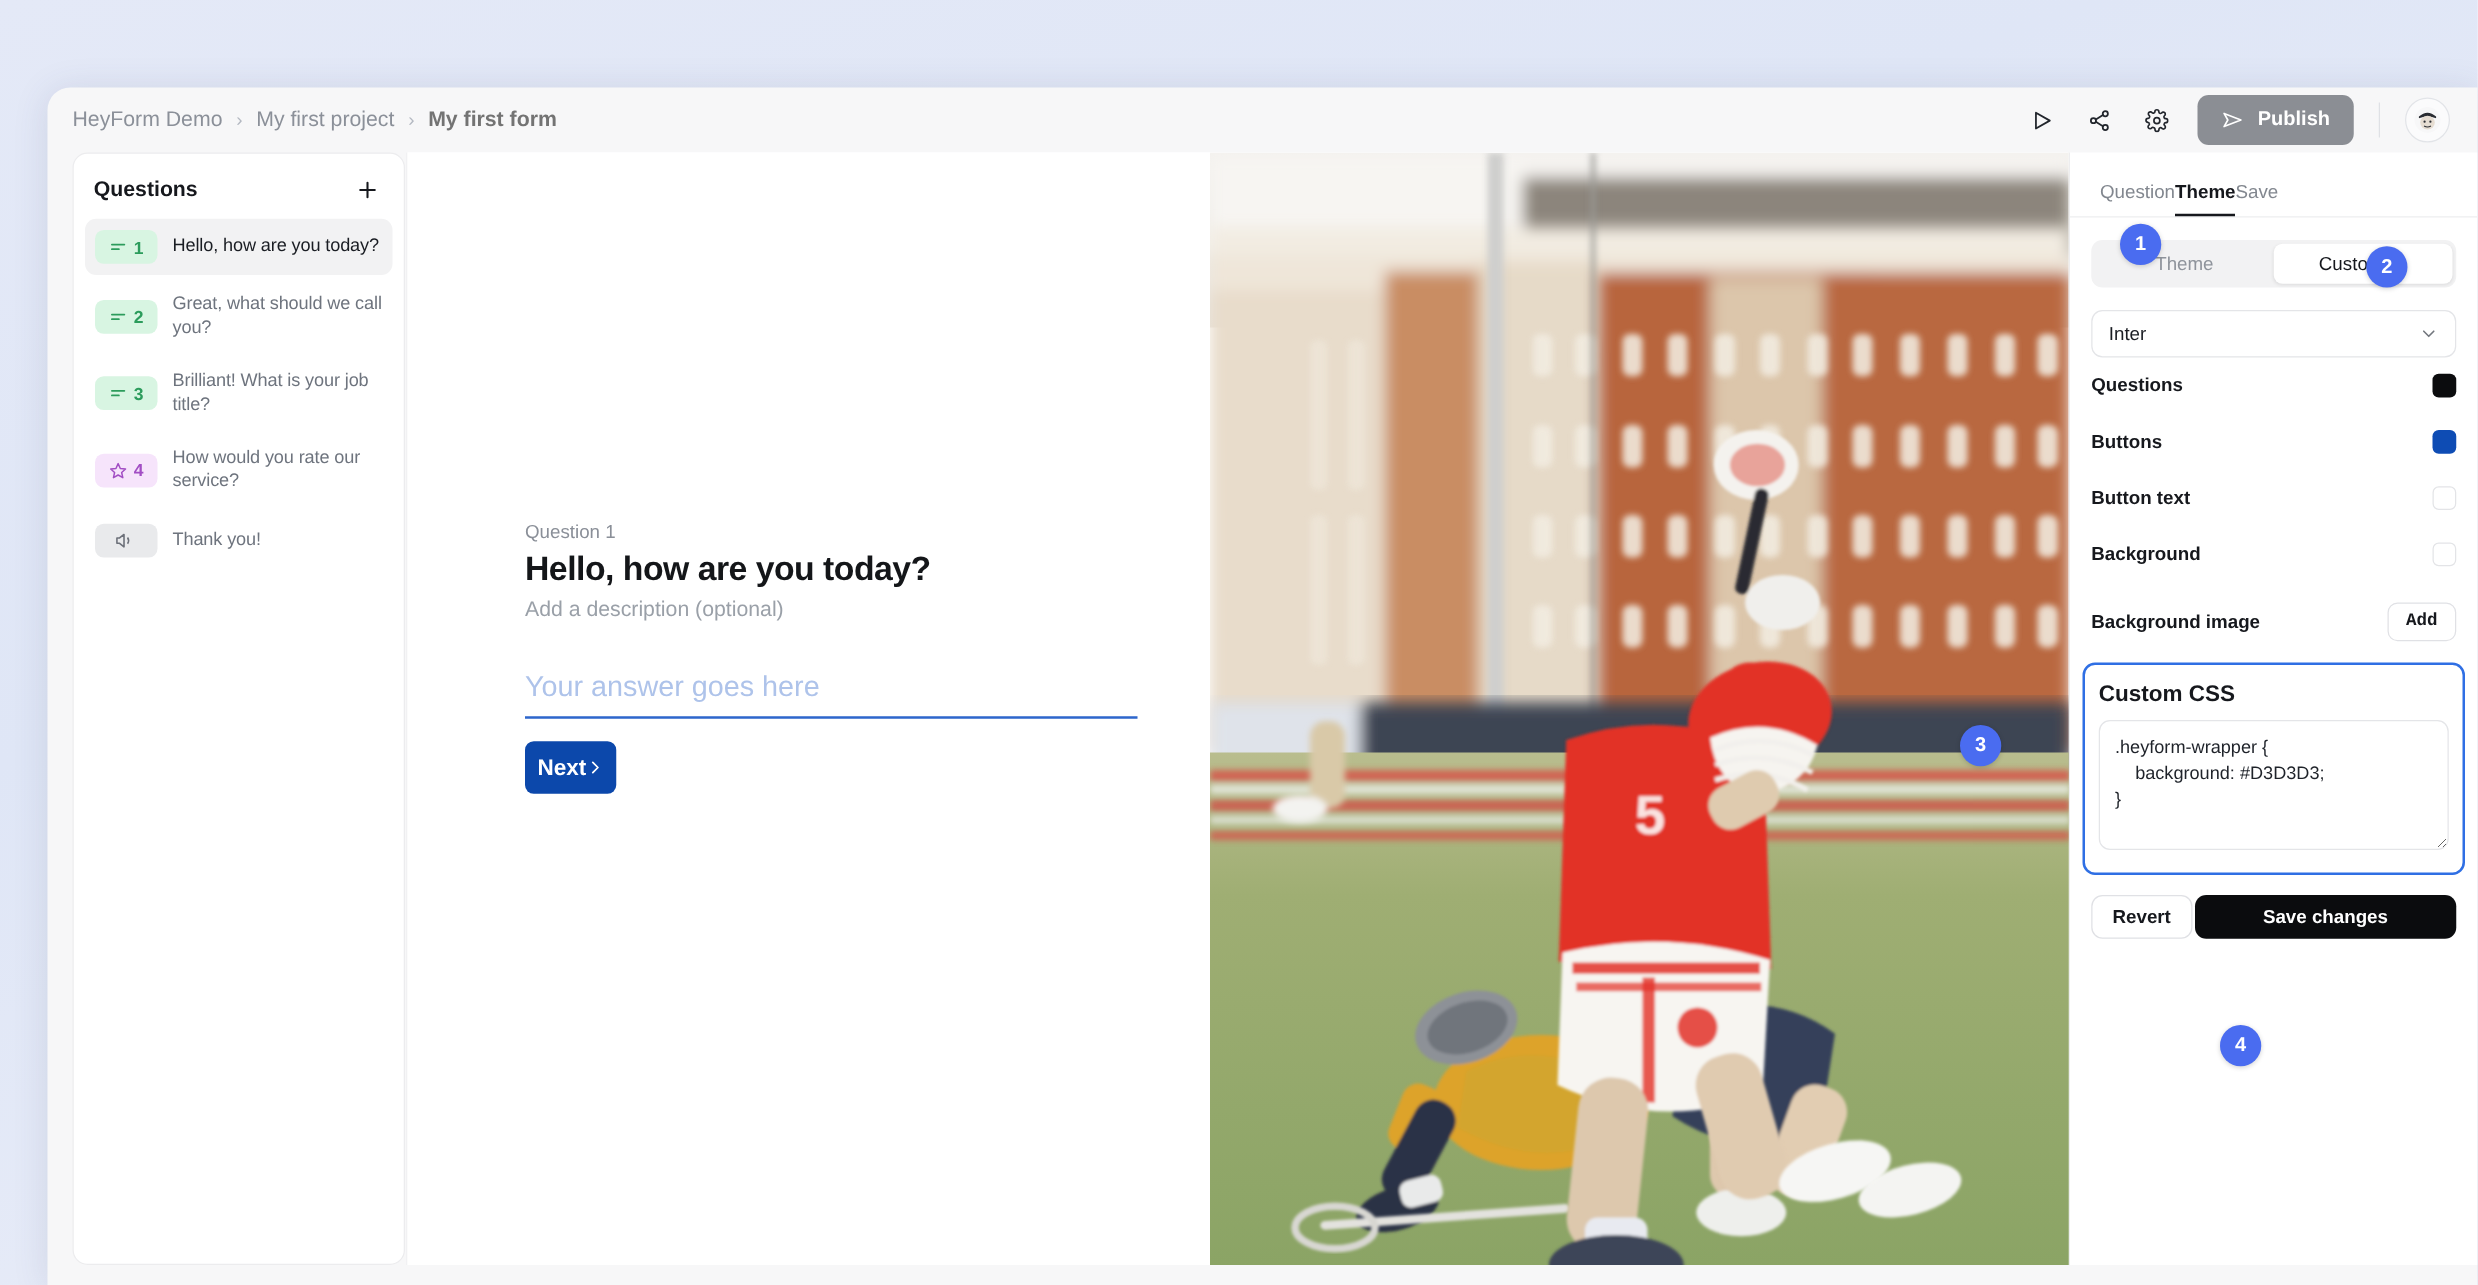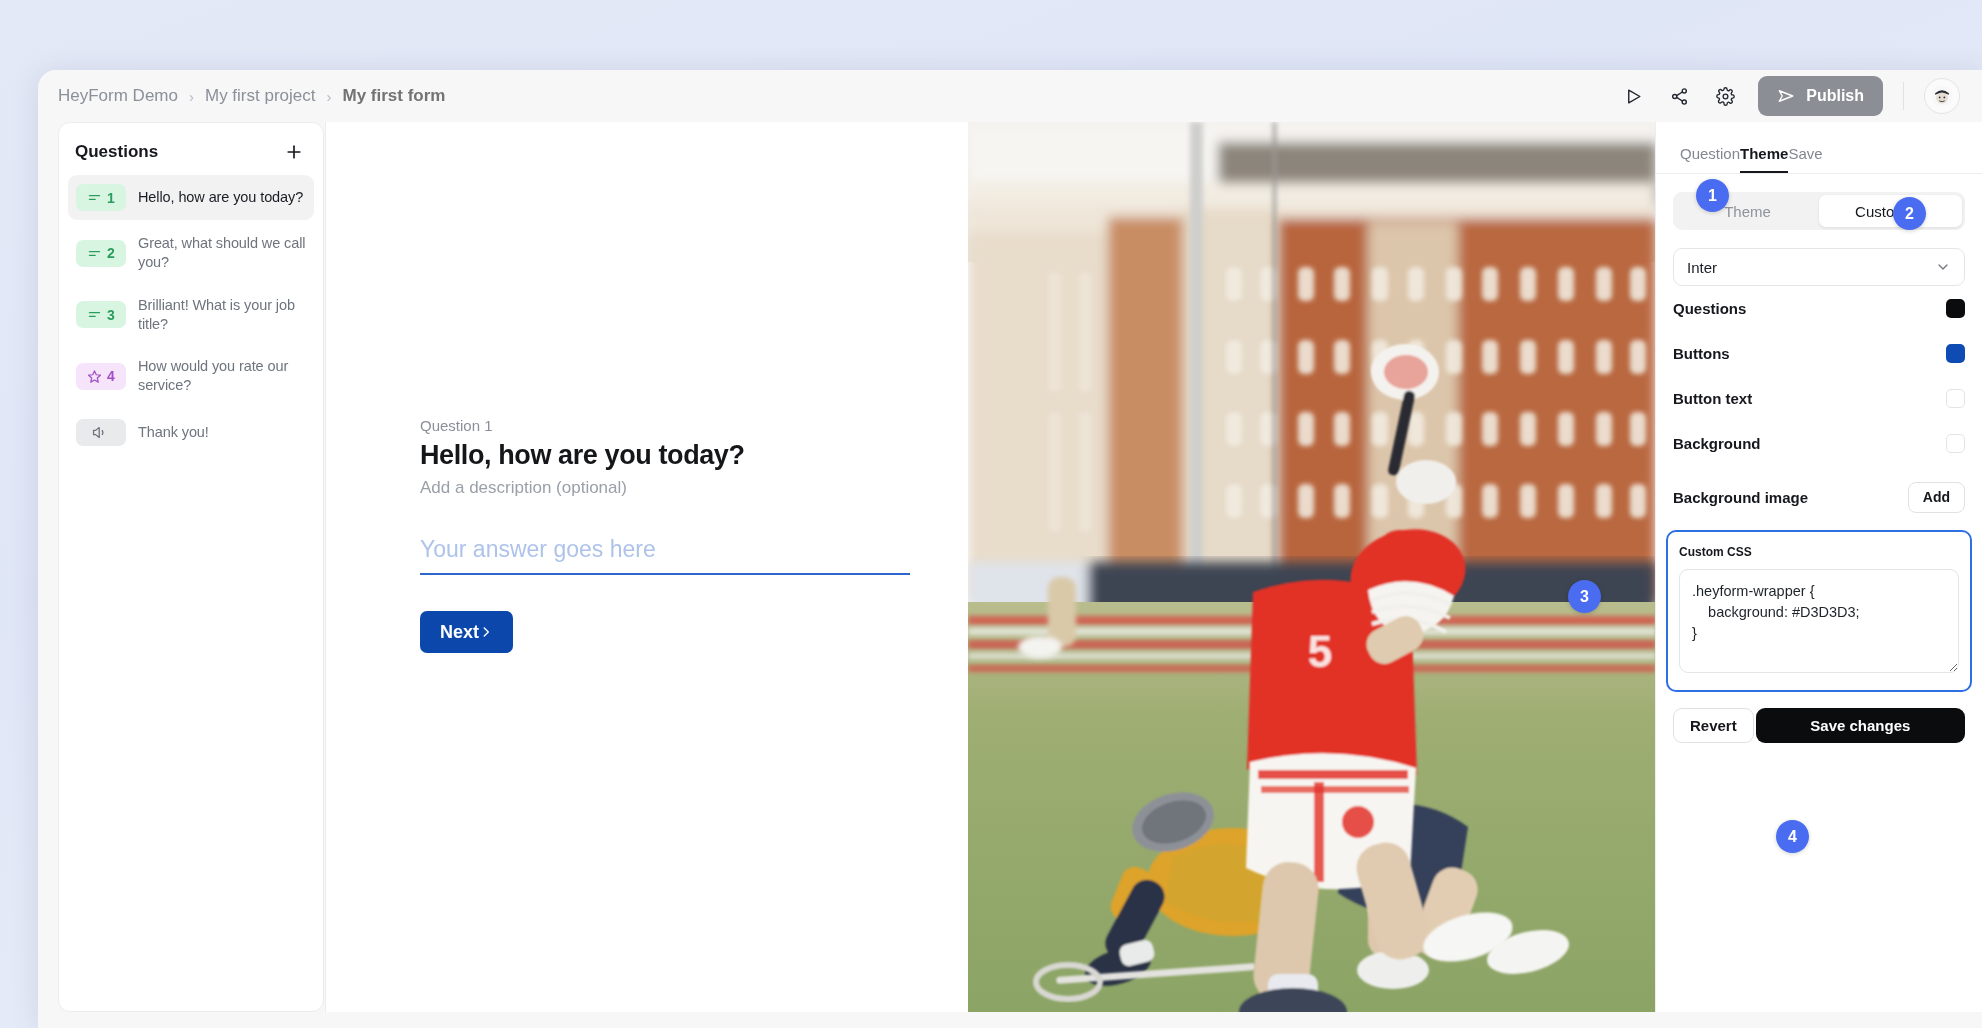--- a/index.html
+++ b/index.html
@@ -127,25 +127,25 @@
   #answer-input {
     width: 490px; border: none; outline: none;
     border-bottom: 2px solid #2d66cc;
     background: transparent;
     font-size: 23px; padding-bottom: 10px;
     font-family: "Liberation Sans", sans-serif;
     color: #1a1d23;
   }
   #answer-input::placeholder { color: #aec3ea; }
   #next-btn {
-    margin-top: 36px;
+    margin-top: 18px;
     display: flex; align-items: center; 
     background: #0c48ab; color: #fff;
     border: none; border-radius: 7px;
-    height: 42px; padding: 0 20px;
+    height: 42px; padding: 0 10px;
     font-size: 18px; font-weight: 700;
     font-family: "Liberation Sans", sans-serif;
     cursor: pointer;
   }
 
   
   #form-photo { width: 688px; height: 100%; position: relative; overflow: hidden; }
 
   
   #design-panel {
@@ -202,30 +202,30 @@
   #bg-image-row {
     display: flex; align-items: center;
     margin: 12px 17px 0 17px; height: 38px;
   }
   #bg-image-label { font-size: 15px; font-weight: 700; color: #16181d; }
   #add-bg-btn {
     margin-left: auto;
     border: 1px solid #e0e1e5; background: #fff;
     border-radius: 8px; height: 31px; padding: 0 14px;
     font-size: 14px; font-weight: 700; color: #16181d;
-    font-family: Liberation Sans, sans-serif; cursor: pointer;
+    font-family: Liberation Mono, monospace; cursor: pointer;
   }
 
   #custom-css-box {
     margin: 14px 10px 0 10px;
     border: 2.5px solid #2f6fe4;
     border-radius: 10px;
     padding: 13px 11px 13px 11px;
   }
-  #custom-css-label { font-size: 12px; font-weight: 700; color: #16181d; margin-bottom: 10px; }
+  #custom-css-label { font-size: 18px; font-weight: 700; color: #16181d; margin-bottom: 10px; }
   #custom-css-area {
     width: 100%; height: 104px;
     border: 1px solid #e4e5e8; border-radius: 9px;
     padding: 11px 12px; resize: both;
     font-family: "Liberation Sans", sans-serif;
     font-size: 14.5px; line-height: 1.45; color: #1f232a;
     outline: none; white-space: pre; overflow: auto;
   }
 
   #panel-footer {

